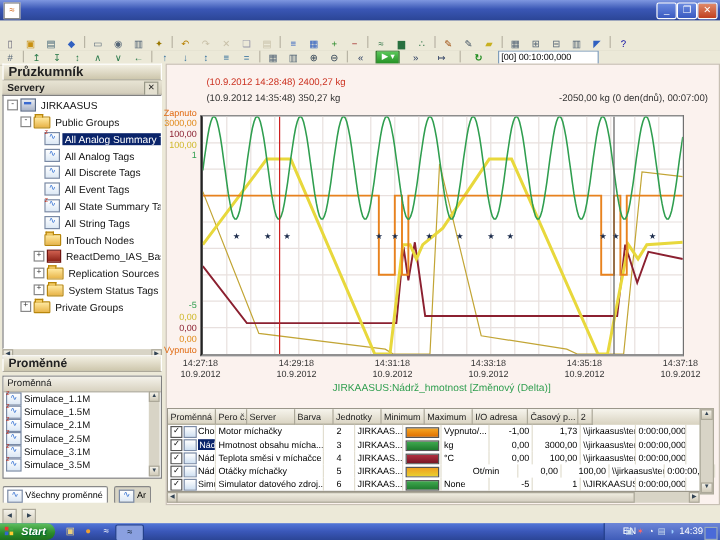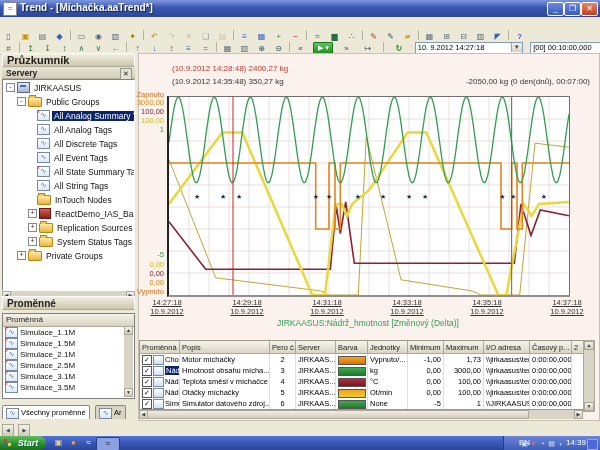--- a/index.html
+++ b/index.html
@@ -62,21 +62,21 @@
   .tab{display:inline-block;height:13px;line-height:13px;border:1px solid #888;border-bottom:none;background:#d8d4c4;padding:0 3px;font-size:7.5px;margin-right:1px;vertical-align:bottom;border-radius:2px 2px 0 0;}
   .tab.active{background:#fff;}
   .tabarrow{display:inline-block;width:10px;height:11px;border:1px solid #aca899;background:linear-gradient(#f4f2ea,#d0cab8);font-size:5px;line-height:10px;text-align:center;vertical-align:bottom;color:#345;}
   
   #splitter{left:135px;top:53px;width:3px;height:368px;background:#ece9d8;}
   
   #rightpanel{left:138px;top:53px;width:462px;height:368px;background:#fbf2ee;border:1px solid #c8c0b4;box-sizing:border-box;}
   .anno{position:absolute;font-size:8px;white-space:nowrap;}
   #plot{position:absolute;left:167px;top:96px;width:400px;height:198px;background:#fff;border:1px solid #707070;border-left:2px solid #222;border-bottom:2px solid #909090;box-sizing:content-box;}
   .ylab{position:absolute;left:118px;width:46px;text-align:right;font-size:7.5px;line-height:9px;}
-  .xlab{position:absolute;width:64px;text-align:center;font-size:7.5px;line-height:9px;color:#333;text-decoration:underline;}
+  .xlab{position:absolute;width:64px;text-align:center;font-size:7.5px;line-height:9px;color:#333;}
   #caption{position:absolute;left:167px;top:318px;width:402px;text-align:center;font-size:8.5px;}
   
   #pentable{left:139px;top:340px;width:444px;background:#fff;border:1px solid #9a968a;box-sizing:content-box;}
   .tr{display:flex;height:11px;line-height:11px;font-size:7.5px;white-space:nowrap;}
   .tr.hdr{height:13px;line-height:13px;background:linear-gradient(#f6f4ec,#d8d2c0);font-size:7.5px;color:#222;}
   .td{overflow:hidden;box-sizing:border-box;padding:0 2px;border-right:1px solid #e2ded0;}
   .tr.hdr .td{border-right:1px solid #aca899;border-bottom:1px solid #aca899;}
   .td.num{text-align:right;} .td.ctr{text-align:center;}
   .cb{display:inline-block;width:8px;height:8px;border:1px solid #555;background:#fff;font-size:7px;line-height:7px;text-align:center;vertical-align:middle;margin-right:1px;color:#111;}
   .penic{display:inline-block;width:9px;height:8px;border:1px solid #7a8aa5;background:linear-gradient(#fff,#cfe0f2);vertical-align:middle;margin-right:1px;}
@@ -103,39 +103,34 @@
   #tray .clock{position:absolute;right:14px;top:0;font-size:8px;line-height:14px;}
   .trayic{position:absolute;top:3px;width:9px;height:9px;font-size:7px;line-height:9px;text-align:center;}
 </style>
 </head>
 <body>
 
 <div id="stage">
 
   <div class="abs" id="titlebar">
     <span class="appicon">≈</span>
-    <span class="ttext">Trend - [Míchačka.aaTrend*]</span>
     <span class="winbtn" style="right:36px;">_</span>
     <span class="winbtn" style="right:19px;">❐</span>
     <span class="winbtn close" style="right:2px;">✕</span>
   </div>
 
 
   <div class="abs toolbar" id="toolbar1"><span class="tool" style="color: rgb(102, 102, 119);">▯</span><span class="tool" style="color: rgb(200, 144, 16);">▣</span><span class="tool" style="color: rgb(68, 102, 119);">▤</span><span class="tool" style="color: rgb(48, 96, 192);">◆</span><span class="tsep"></span><span class="tool" style="color: rgb(85, 102, 119);">▭</span><span class="tool" style="color: rgb(85, 102, 119);">◉</span><span class="tool" style="color: rgb(85, 102, 119);">▥</span><span class="tool" style="color: rgb(153, 119, 0);">✦</span><span class="tsep"></span><span class="tool" style="color: rgb(184, 128, 0);">↶</span><span class="tool" style="color: rgb(200, 192, 168);">↷</span><span class="tool" style="color: rgb(200, 192, 168);">✕</span><span class="tool" style="color: rgb(153, 153, 170);">❏</span><span class="tool" style="color: rgb(200, 192, 168);">▤</span><span class="tsep"></span><span class="tool" style="color: rgb(48, 96, 192);">≡</span><span class="tool" style="color: rgb(48, 96, 192);">▦</span><span class="tool" style="color: rgb(42, 138, 42);">+</span><span class="tool" style="color: rgb(160, 32, 32);">−</span><span class="tsep"></span><span class="tool" style="color: rgb(40, 112, 64);">≈</span><span class="tool" style="color: rgb(40, 112, 64);">▆</span><span class="tool" style="color: rgb(40, 112, 64);">∴</span><span class="tsep"></span><span class="tool" style="color: rgb(160, 80, 16);">✎</span><span class="tool" style="color: rgb(68, 85, 102);">✎</span><span class="tool" style="color: rgb(200, 176, 32);">▰</span><span class="tsep"></span><span class="tool" style="color: rgb(85, 102, 119);">▦</span><span class="tool" style="color: rgb(85, 102, 119);">⊞</span><span class="tool" style="color: rgb(85, 102, 119);">⊟</span><span class="tool" style="color: rgb(85, 102, 119);">▥</span><span class="tool" style="color: rgb(48, 96, 192);">◤</span><span class="tsep"></span><span class="tool" style="color: rgb(0, 0, 160);">?</span></div>
   <div class="abs toolbar" id="toolbar2">
     <span id="tb2icons"><span class="tool" style="color: rgb(85, 102, 119);">#</span><span class="tsep"></span><span class="tool" style="color: rgb(42, 122, 74);">↥</span><span class="tool" style="color: rgb(42, 122, 74);">↧</span><span class="tool" style="color: rgb(42, 122, 74);">↕</span><span class="tool" style="color: rgb(42, 122, 74);">∧</span><span class="tool" style="color: rgb(42, 122, 74);">∨</span><span class="tool" style="color: rgb(42, 122, 74);">←</span><span class="tsep"></span><span class="tool" style="color: rgb(42, 106, 154);">↑</span><span class="tool" style="color: rgb(42, 106, 154);">↓</span><span class="tool" style="color: rgb(42, 106, 154);">↕</span><span class="tool" style="color: rgb(42, 106, 154);">≡</span><span class="tool" style="color: rgb(42, 106, 154);">=</span><span class="tsep"></span><span class="tool" style="color: rgb(85, 102, 119);">▦</span><span class="tool" style="color: rgb(85, 102, 119);">▥</span><span class="tool" style="color: rgb(51, 68, 85);">⊕</span><span class="tool" style="color: rgb(51, 68, 85);">⊖</span><span class="tsep"></span><span class="tool" style="color: rgb(51, 68, 102);">«</span></span>
     <span class="playbtn">▶ ▾</span>
     <span class="tool" style="color:#346;">»</span>
     <span class="tool" style="color:#346;">↦</span>
     <span class="tsep"></span>
     <span class="tool" style="color:#1a8a1a;font-weight:bold;">↻</span>
-    <span class="combo" style="width:106px;">
-      <span class="cval">10.  9.2012 14:27:18</span>
-      <span class="cbtn">▼</span>
-    </span>
     <span class="combo" style="width:82px;">
       <span class="cval">[00] 00:10:00,000</span>
       
     </span>
     
   </div>
 
   <div class="abs" id="serverybar">
     <span>Servery</span>
     <span class="xbtn">✕</span>
@@ -278,21 +273,20 @@
       <span class="xlab" style="left: 535px; top: 298px;">
         <div>14:37:18</div>
         <div>10.9.2012</div>
       </span>
     </div>
   <div id="caption" style="color: rgb(47, 158, 79);">JIRKAASUS:Nádrž_hmotnost [Změnový (Delta)]</div>
 
   <div class="abs" id="pentable">
       <div class="tr hdr">
         <span class="td" style="width: 40px; flex: 0 0 40px;">Proměnná</span>
-        <span class="td" style="width: 90px; flex: 0 0 90px;">Popis</span>
         <span class="td" style="width: 26px; flex: 0 0 26px;">Pero č.</span>
         <span class="td" style="width: 40px; flex: 0 0 40px;">Server</span>
         <span class="td" style="width: 32px; flex: 0 0 32px;">Barva</span>
         <span class="td" style="width: 40px; flex: 0 0 40px;">Jednotky</span>
         <span class="td" style="width: 36px; flex: 0 0 36px;">Minimum</span>
         <span class="td" style="width: 40px; flex: 0 0 40px;">Maximum</span>
         <span class="td" style="width: 46px; flex: 0 0 46px;">I/O adresa</span>
         <span class="td" style="width: 42px; flex: 0 0 42px;">Časový p...</span>
         <span class="td" style="width: 12px; flex: 0 0 12px;">2</span>
       </div>
@@ -331,21 +325,21 @@
         <span class="td num" style="flex: 0 0 40px; width: 40px;">100,00</span>
         <span class="td " style="flex: 0 0 46px; width: 46px;">\\jirkaasus\tengine\Tag...</span>
         <span class="td " style="flex: 0 0 42px; width: 42px;">0:00:00,000</span>
       </div>
       <div class="tr">
         <span class="td" style="flex: 0 0 40px; width: 40px;"><span class="cb">✓</span><span class="penic"></span><span>Nádr...</span></span>
         <span class="td " style="flex: 0 0 90px; width: 90px;">Otáčky míchačky</span>
         <span class="td ctr" style="flex: 0 0 26px; width: 26px;">5</span>
         <span class="td " style="flex: 0 0 40px; width: 40px;">JIRKAAS...</span>
         <span class="td ctr" style="flex: 0 0 32px; width: 32px;"><span class="swatch" style="background: linear-gradient(rgb(240, 160, 32), rgb(232, 208, 48));"></span></span>
-        <span class="td " style="flex: 0 0 40px; width: 40px;">Ot/min</span>
+        <span class="td " style="flex: 0 0 40px; width: 40px; margin-left: 24px;">Ot/min</span>
         <span class="td num" style="flex: 0 0 36px; width: 36px;">0,00</span>
         <span class="td num" style="flex: 0 0 40px; width: 40px;">100,00</span>
         <span class="td " style="flex: 0 0 46px; width: 46px;">\\jirkaasus\tengine\Tag...</span>
         <span class="td " style="flex: 0 0 42px; width: 42px;">0:00:00,000</span>
       </div>
       <div class="tr">
         <span class="td" style="flex: 0 0 40px; width: 40px;"><span class="cb">✓</span><span class="penic"></span><span>Simul...</span></span>
         <span class="td " style="flex: 0 0 90px; width: 90px;">Simulator datového zdroj...</span>
         <span class="td ctr" style="flex: 0 0 26px; width: 26px;">6</span>
         <span class="td " style="flex: 0 0 40px; width: 40px;">JIRKAAS...</span>

